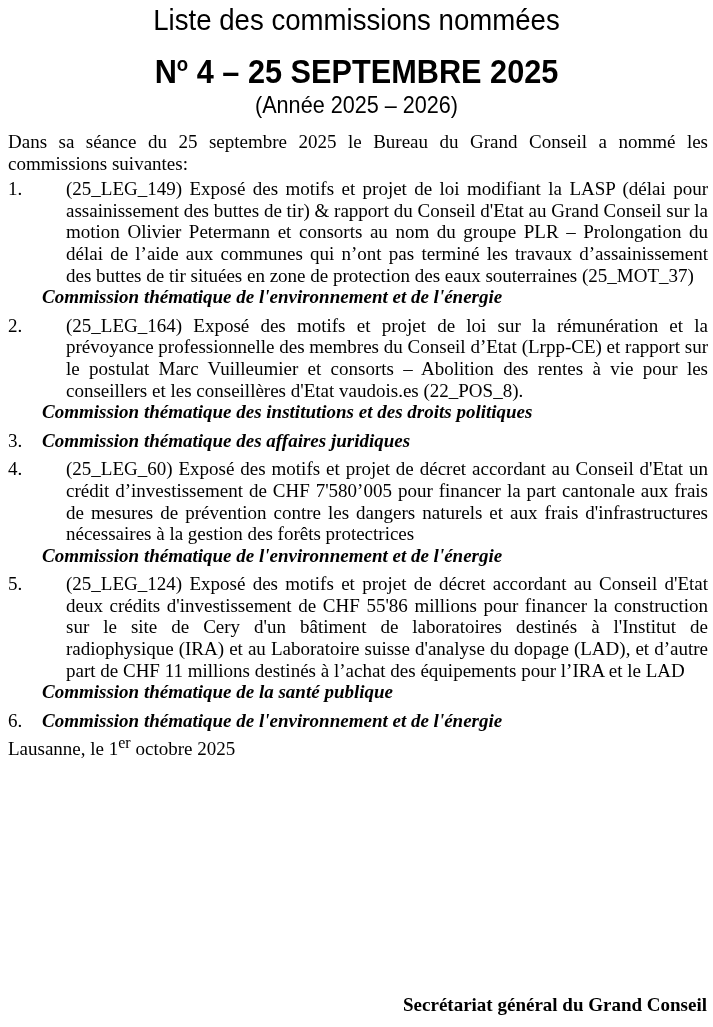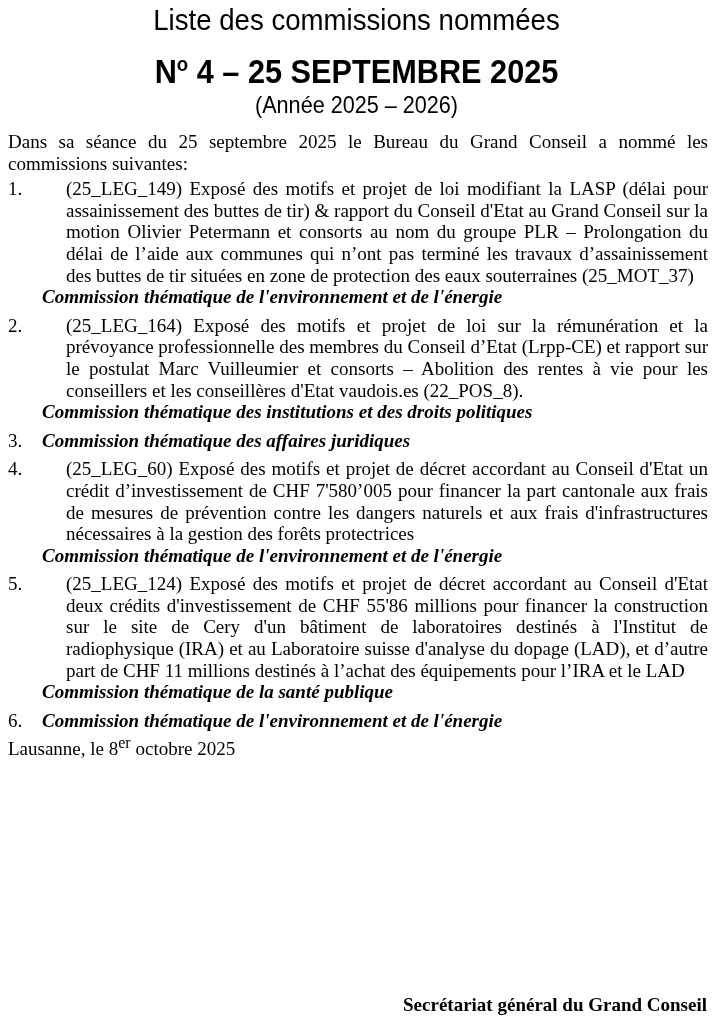--- a/index.html
+++ b/index.html
@@ -72,17 +72,17 @@
         <span class="num">5.</span>
         <div class="desc">(25_LEG_124) Exposé des motifs et projet de décret accordant au Conseil d'Etat deux crédits d'investissement de CHF 55'86 millions pour financer la construction sur le site de Cery d'un bâtiment de laboratoires destinés à l'Institut de radiophysique (IRA) et au Laboratoire suisse d'analyse du dopage (LAD), et d’autre part de CHF 11 millions destinés à l’achat des équipements pour l’IRA et le LAD</div>
         <div class="comm">Commission thématique de la santé publique</div>
       </li>
       <li class="item">
         <span class="num">6.</span>
         <div class="comm">Commission thématique de l'environnement et de l'énergie</div>
       </li>
     </ol>
 
-    <div class="place"><span>Lausanne, le 8</span><sup>er</sup><span> octobre 2025</span></div>
+    <div class="place"><span>Lausanne, le 1</span><sup>er</sup><span> octobre 2025</span></div>
   </div>
 
   <div class="signature">Secrétariat général du Grand Conseil</div>
 </div>
 
 </body></html>

